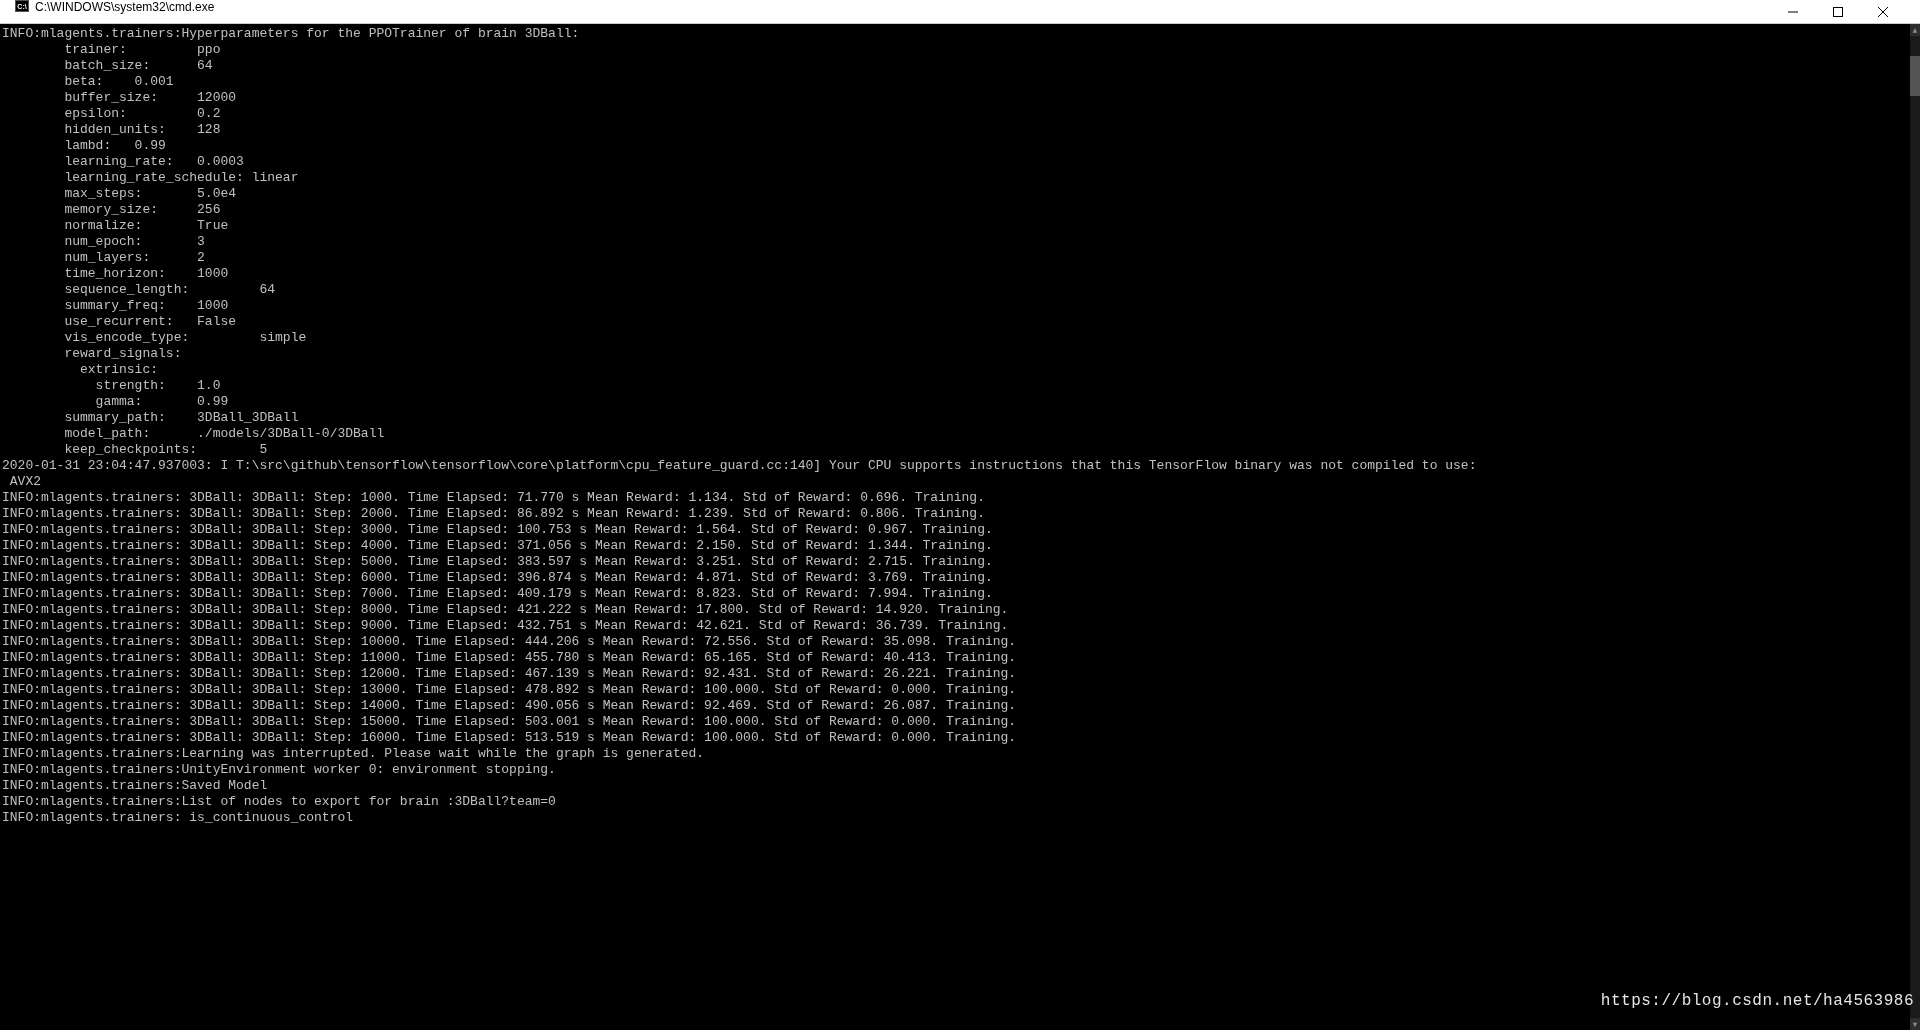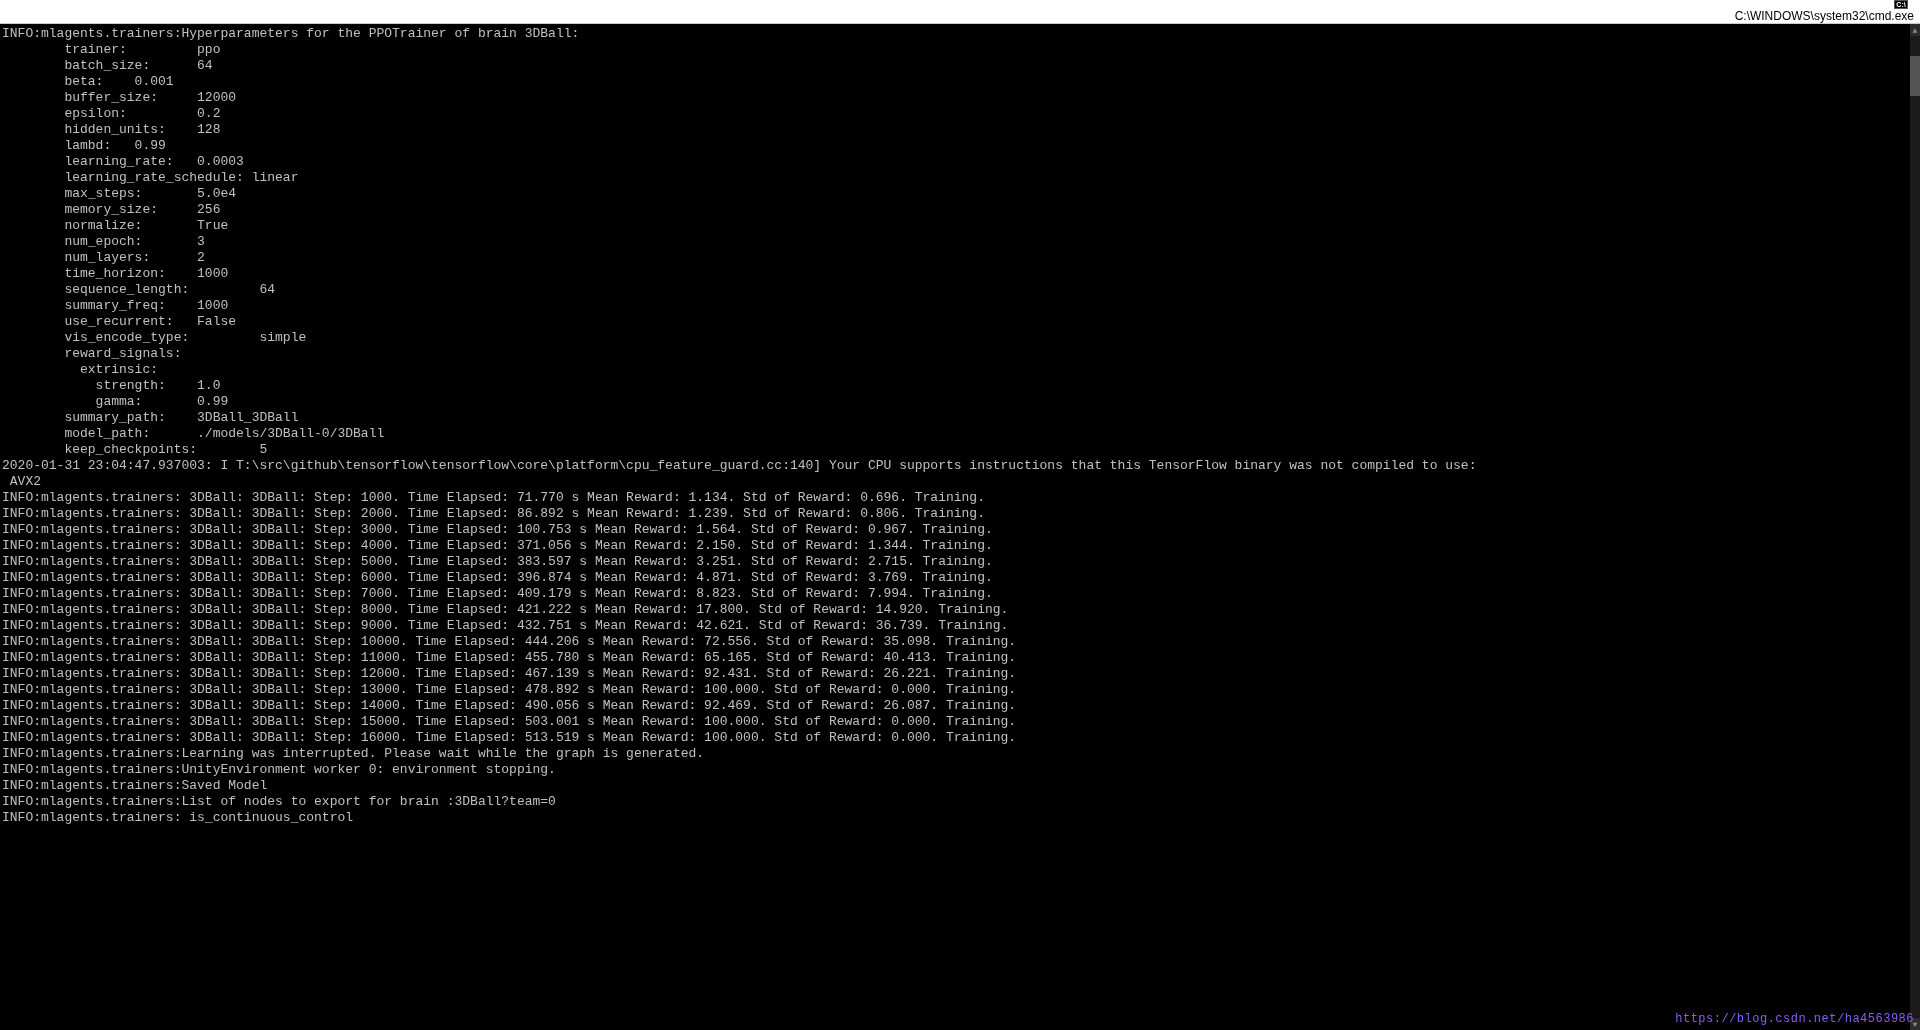--- a/index.html
+++ b/index.html
@@ -11,26 +11,25 @@
     width: 1920px;
     height: 1030px;
     overflow: hidden;
     position: relative;
   }
   .titlebar {
     height: 24px;
     background: #fff;
     color: #000;
     display: flex;
-    align-items: flex-end;
-    padding: 0 6px;
+    align-items: flex-start;
+    padding: 0 15px;
     border-bottom: 1px solid #ccc;
     font-family: "Segoe UI", Tahoma, sans-serif;
     font-size: 12px;
-    flex-direction: column;
   }
   .titlebar .icon-cmd {
     width: 14px;
     height: 12px;
     margin-right: 6px;
     display: inline-flex;
     align-items: center;
     justify-content: center;
     background: #000;
     color: #fff;
@@ -85,23 +84,23 @@
   .scroll-arrow.down { bottom: 0; }
   .scroll-thumb {
     position: absolute;
     left: 0;
     right: 0;
     background: #555;
   }
   .watermark {
     position: absolute;
     right: 6px;
-    bottom: 4px;
-    color: #8b5cf6;
-    font-size: 12px;
+    bottom: 20px;
+    color: #e5e5e5;
+    font-size: 16px;
     letter-spacing: 0.5px;
     pointer-events: none;
   }
 </style>
 </head>
 <body>
 
 <div class="titlebar">
   <span class="icon-cmd">C:\</span>
   <span class="title">C:\WINDOWS\system32\cmd.exe</span>

